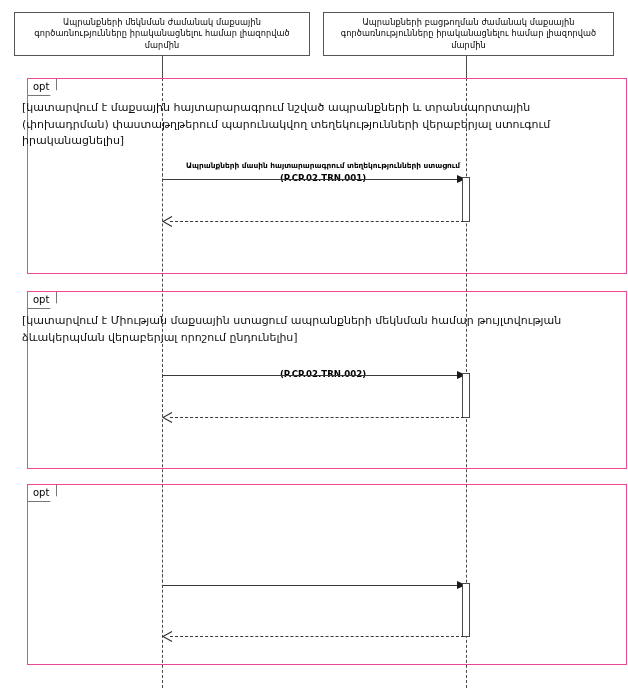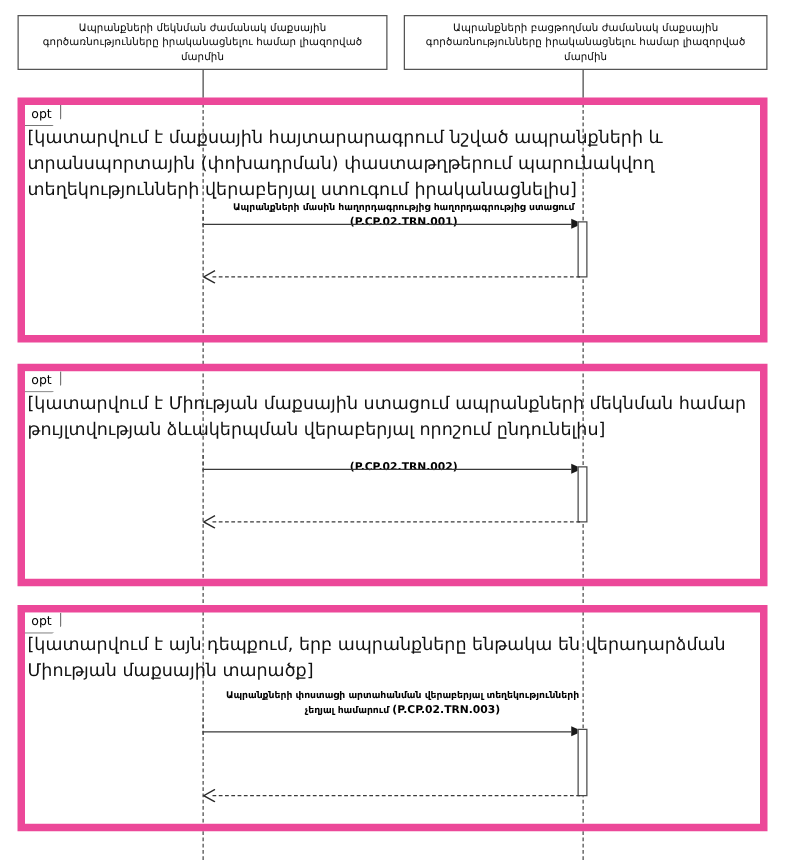--- a/index.html
+++ b/index.html
@@ -47,43 +47,44 @@
   .lifeline-solid {
     position: absolute;
     width: 0;
     border-left: 1px solid #4a4a4a;
   }
 
   
   .fragment {
     position: absolute;
     box-sizing: border-box;
-    border: 6px solid #ec4899;
+    border: 1px solid #ec4899;
     background: transparent;
+    margin-left: 13px;
   }
   .frag-tab {
     position: absolute;
     top: 0;
     left: 0;
     box-sizing: border-box;
     height: 17px;
     padding: 0 7px 0 5px;
     border-right: 1px solid #777777;
     border-bottom: 1px solid #777777;
     background: #ffffff;
     font-size: 10px;
     line-height: 16px;
     color: #000000;
     
     clip-path: polygon(0 0, 100% 0, 100% 62%, 74% 100%, 0 100%);
   }
   .frag-guard {
     position: absolute;
     box-sizing: border-box;
-    font-size: 14px;
+    font-size: 11px;
     line-height: 1.5;
     color: #111111;
     text-align: left;
   }
 
   
   .msg-label {
     position: absolute;
     box-sizing: border-box;
     text-align: center;
@@ -160,21 +161,21 @@
 
   <div class="lifeline" style="left:162px; top:78px; height:610px;"></div>
   <div class="lifeline" style="left:466px; top:78px; height:610px;"></div>
 
   <div class="fragment" style="left:14px; top:78px; width:600px; height:196px;">
     <div class="frag-tab">opt</div>
   </div>
   <div class="frag-guard" style="left:22px; top:100px; width:584px;">[կատարվում է մաքսային հայտարարագրում նշված ապրանքների և տրանսպորտային (փոխադրման) փաստաթղթերում պարունակվող տեղեկությունների վերաբերյալ ստուգում իրականացնելիս]</div>
 
   <div class="msg-label" style="left:178px; top:161px; width:290px;">
-    <span>Ապրանքների մասին հաղորդագրությից հաղորդագրությից ստացում</span><br>
+    <span>Ապրանքների մասին հայտարարագրում տեղեկությունների ստացում</span><br>
     <span class="code">(P.CP.02.TRN.001)</span>
   </div>
 
   <div class="call-line" style="left:162px; top:179px; width:295px;"></div>
   <div class="call-head" style="left:457px; top:174.5px;"></div>
 
   <div class="activation" style="left:462px; top:177px; width:8px; height:45px;"></div>
 
   <div class="return-line" style="left:170px; top:221px; width:294px;"></div>
   <div class="return-head" style="left:162px; top:215.5px;">
@@ -205,26 +206,21 @@
     <svg width="11" height="11" viewBox="0 0 11 11">
       <polyline points="10,0.5 1,5.5 10,10.5" fill="none" stroke="#2a2a2a" stroke-width="1.1"></polyline>
     </svg>
   </div>
 
   <div class="lifeline" style="left:162px; top:364px; height:14px;"></div>
 
   <div class="fragment" style="left:14px; top:484px; width:600px; height:181px;">
     <div class="frag-tab">opt</div>
   </div>
-  <div class="frag-guard" style="left:22px; top:506px; width:584px;">[կատարվում է այն դեպքում, երբ ապրանքները ենթակա են վերադարձման Միության մաքսային տարածք]</div>
-
-  <div class="msg-label" style="left:172px; top:551px; width:300px;">
-    <span>Ապրանքների փոստացի արտահանման վերաբերյալ տեղեկությունների չեղյալ համարում</span>
-    <span class="code">(P.CP.02.TRN.003)</span>
-  </div>
+
 
   <div class="call-line" style="left:162px; top:585px; width:295px;"></div>
   <div class="call-head" style="left:457px; top:580.5px;"></div>
 
   <div class="activation" style="left:462px; top:583px; width:8px; height:54px;"></div>
 
   <div class="return-line" style="left:170px; top:636px; width:294px;"></div>
   <div class="return-head" style="left:162px; top:630.5px;">
     <svg width="11" height="11" viewBox="0 0 11 11">
       <polyline points="10,0.5 1,5.5 10,10.5" fill="none" stroke="#2a2a2a" stroke-width="1.1"></polyline>

